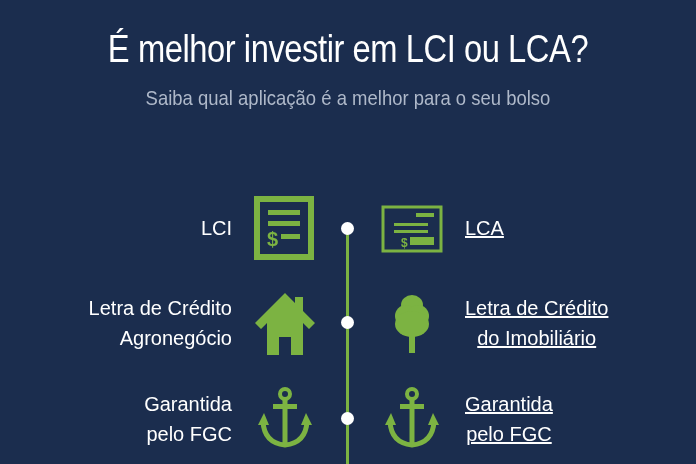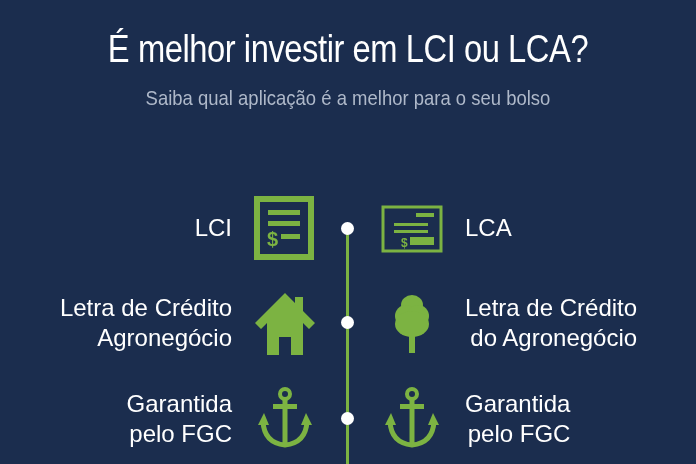--- a/index.html
+++ b/index.html
@@ -1,23 +1,23 @@
 <!DOCTYPE html>
 <html><head>
 <meta charset="utf-8">
 <style>
   html, body { margin:0; padding:0; }
   body { width:696px; height:464px; background:#1b2d4e; overflow:hidden; position:relative; font-family:"Liberation Sans", sans-serif; color:#fff; }
   .title { position:absolute; left:0; width:696px; top:28px; text-align:center; font-size:38px; letter-spacing:-0.5px; color:#fff; font-family:"Liberation Sans", sans-serif; transform:scaleX(0.86); }
   .subtitle { position:absolute; left:0; width:696px; top:86px; text-align:center; font-size:21px; color:#aeb8c9; transform:scaleX(0.88); }
   .vline { position:absolute; left:346px; top:228px; width:3px; height:236px; background:#7cb342; }
   .dot { position:absolute; left:341px; width:13px; height:13px; border-radius:50%; background:#fff; }
-  .label { position:absolute; font-size:24px; line-height:30px; color:#fff; }
+  .label { position:absolute; font-size:20px; line-height:30px; color:#fff; }
   .label.left { text-align:right; }
-  .label.right { text-align:right; }
+  .label.right { text-align:center;text-decoration:underline; }
   .icon { position:absolute; }
 </style>
 </head>
 <body>
 
 <div class="title">É melhor investir em LCI ou LCA?</div>
 <div class="subtitle">Saiba qual aplicação é a melhor para o seu bolso</div>
 
 <div class="vline"></div>
 <div class="dot" style="top:222px;"></div>
@@ -57,21 +57,21 @@
 
 <svg class="icon" style="left:392px; top:294px;" width="40" height="60" viewBox="0 0 40 60">
   <ellipse cx="20" cy="11" rx="11" ry="10" fill="#7cb342"></ellipse>
   <ellipse cx="14" cy="22" rx="11" ry="11" fill="#7cb342"></ellipse>
   <ellipse cx="26" cy="22" rx="11" ry="11" fill="#7cb342"></ellipse>
   <ellipse cx="20" cy="30" rx="17" ry="13" fill="#7cb342"></ellipse>
   <rect x="17" y="36" width="6" height="23" fill="#7cb342"></rect>
 </svg>
 <div class="label right" style="left:465px; top:293px;">
   <div>Letra de Crédito</div>
-  <div>do Agronegócio</div>
+  <div>do Imobiliário</div>
 </div>
 
 <div class="label left" style="right:464px; top:389px;">
   <div>Garantida</div>
   <div>pelo FGC</div>
 </div>
 <svg class="icon" style="left:256px; top:387px;" width="58" height="62" viewBox="0 0 58 62">
   <circle cx="29" cy="7" r="5" fill="none" stroke="#7cb342" stroke-width="4"></circle>
   <rect x="17" y="17" width="24" height="5" fill="#7cb342"></rect>
   <rect x="26.5" y="12" width="5" height="46" fill="#7cb342"></rect>

